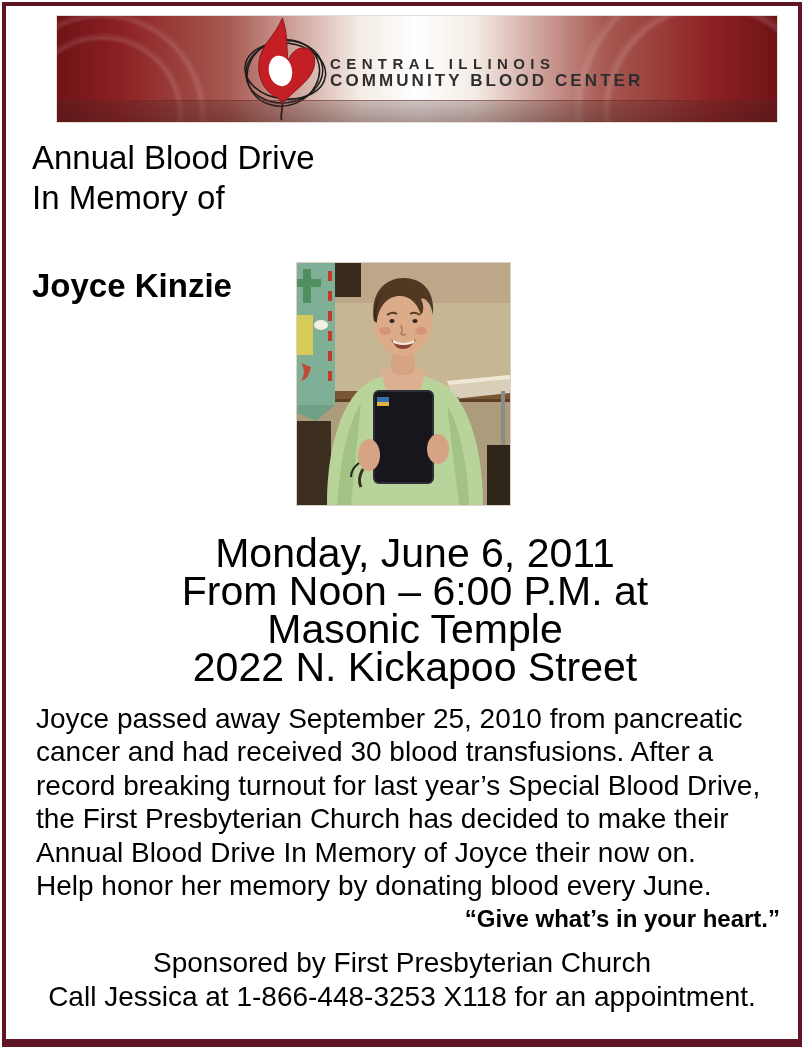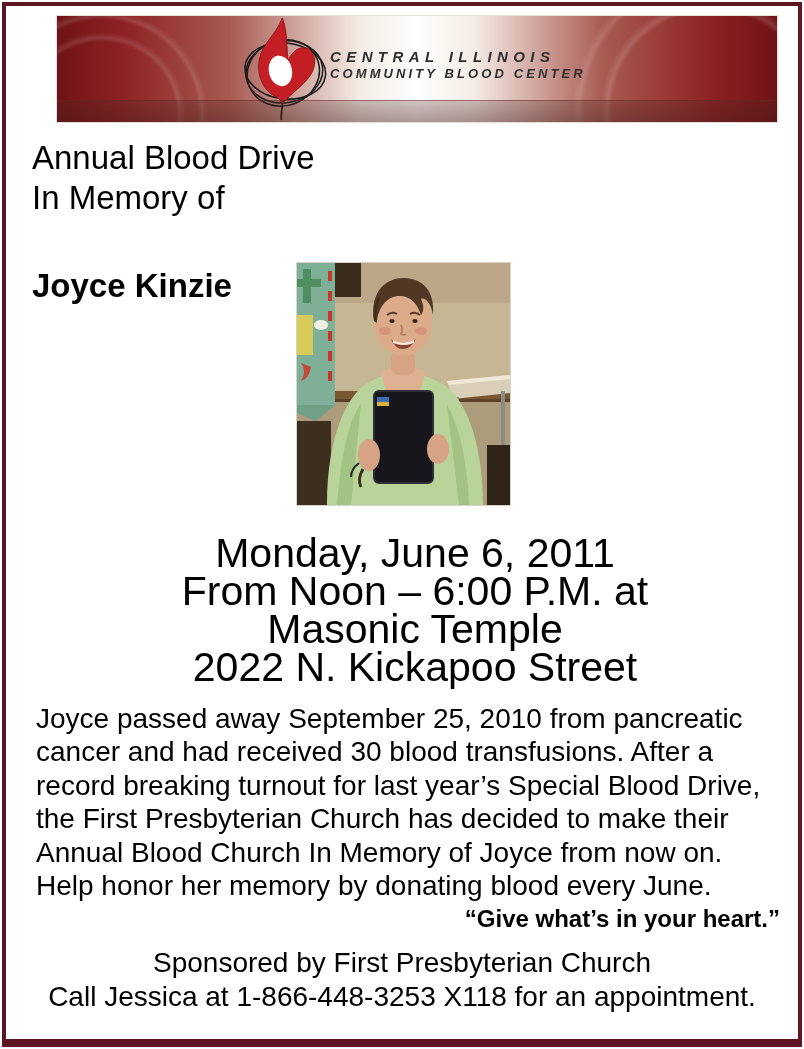--- a/index.html
+++ b/index.html
@@ -32,27 +32,27 @@
   }
   .banner::after {
     content: "";
     position: absolute;
     left: 0; right: 0; bottom: 0;
     height: 21px;
     background: linear-gradient(rgba(82,38,34,0.28), rgba(70,30,28,0.45));
     border-top: 1px solid rgba(120,50,48,0.35);
   }
   .logo-svg { position: absolute; left: 150px; top: 0; width: 170px; height: 106px; }
-  .org-text { position: absolute; left: 273px; top: 32px; white-space: nowrap; font-style: italic; }
+  .org-text { position: absolute; left: 273px; top: 39px; white-space: nowrap; }
   .org-line1 {
     font-size: 15px; font-weight: bold; letter-spacing: 5.4px;
     color: #2e2e2e; line-height: 18px;
   }
   .org-line2 {
-    font-size: 13px; font-weight: bold; letter-spacing: 3.1px;
+    font-size: 17px; font-weight: bold; letter-spacing: 3.1px;
     color: #2e2e2e; line-height: 15px;
   }
 
   
   .title-block {
     position: absolute;
     left: 26px; right: 0; top: 132px;
     font-size: 33px; line-height: 40px;
   }
   .title-bold { font-weight: bold; margin-top: 48px; }
@@ -206,21 +206,21 @@
       <div>From Noon – 6:00 P.M. at</div>
       <div>Masonic Temple</div>
       <div>2022 N. Kickapoo Street</div>
     </div>
 
     <div class="body-block">
       <div>Joyce passed away September 25, 2010 from pancreatic</div>
       <div>cancer and had received 30 blood transfusions. After a</div>
       <div>record breaking turnout for last year’s Special Blood Drive,</div>
       <div>the First Presbyterian Church has decided to make their</div>
-      <div>Annual Blood Church In Memory of Joyce from now on.</div>
+      <div>Annual Blood Drive In Memory of Joyce their now on.</div>
       <div>Help honor her memory by donating blood every June.</div>
       <div class="quote-line">“Give what’s in your heart.”</div>
     </div>
 
     <div class="footer-block">
       <div>Sponsored by First Presbyterian Church</div>
       <div>Call Jessica at 1-866-448-3253 X118 for an appointment.</div>
     </div>
 
   </div>

